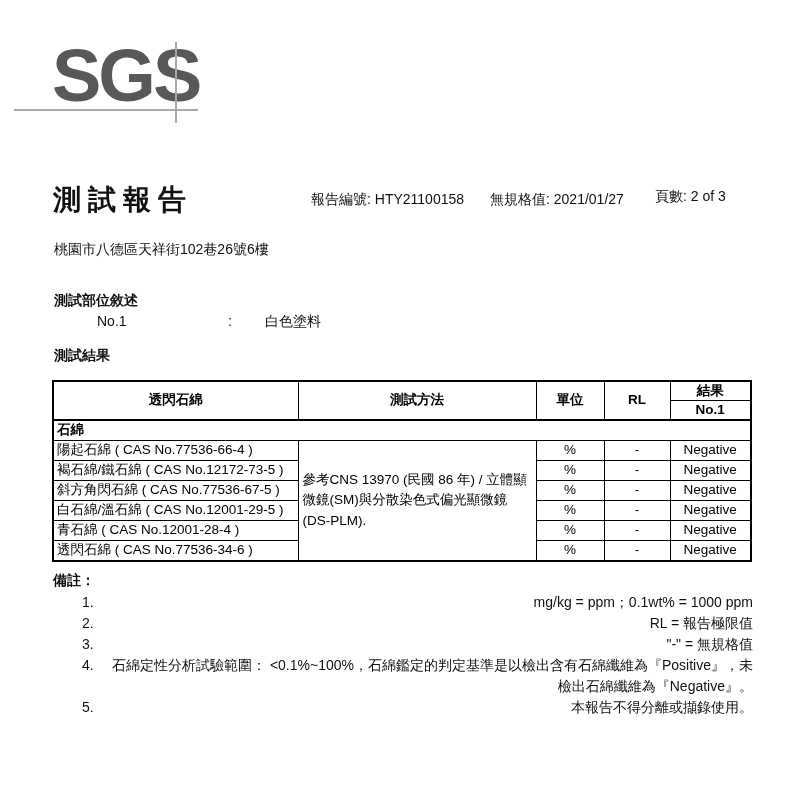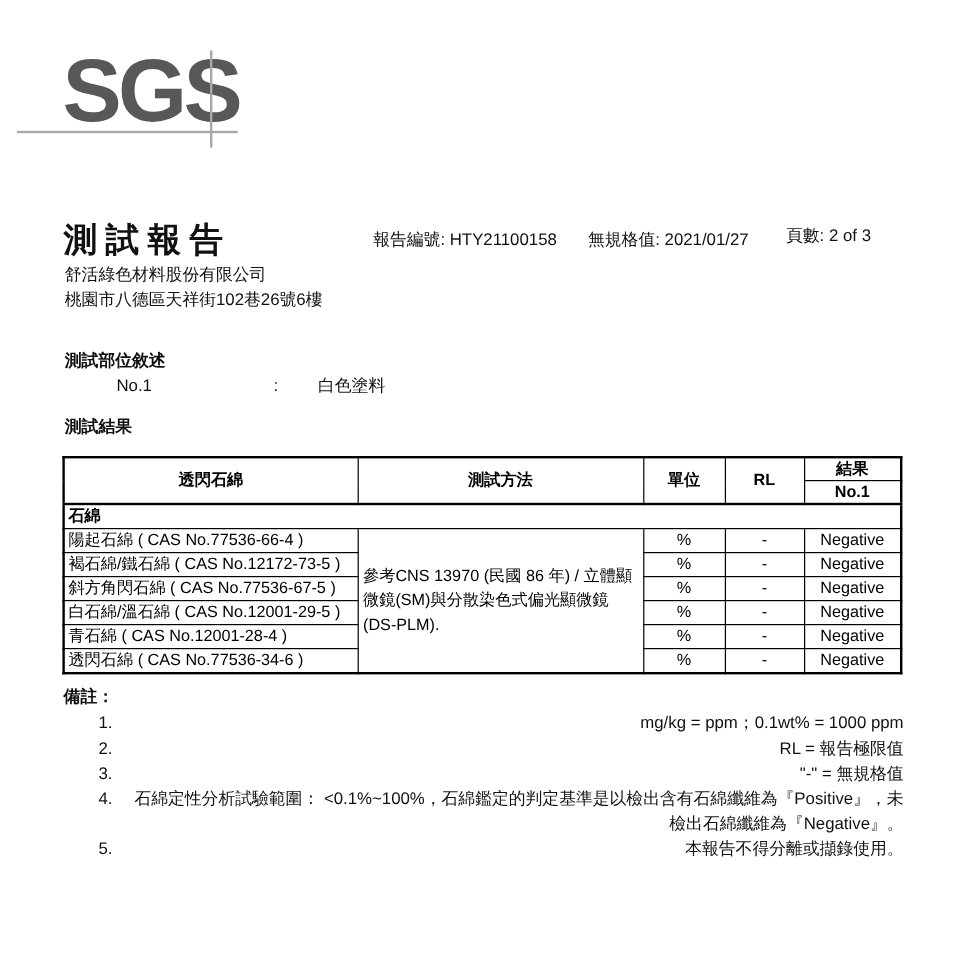--- a/index.html
+++ b/index.html
@@ -83,21 +83,20 @@
     <span>HTY21100158</span>
   </div>
   <div class="meta meta-date">
     <span>無規格值:</span>
     <span>2021/01/27</span>
   </div>
   <div class="meta meta-page">
     <span>頁數:</span>
     <span>2 of 3</span>
   </div>
-  <div class="company">舒活綠色材料股份有限公司</div>
   <div class="address">桃園市八德區天祥街102巷26號6樓</div>
 
   <div class="sec-heading sample-heading">測試部位敘述</div>
   <div class="sample-no">No.1</div>
   <div class="sample-colon">:</div>
   <div class="sample-desc">白色塗料</div>
 
   <div class="sec-heading results-heading">測試結果</div>
 
   <table class="result-table">

